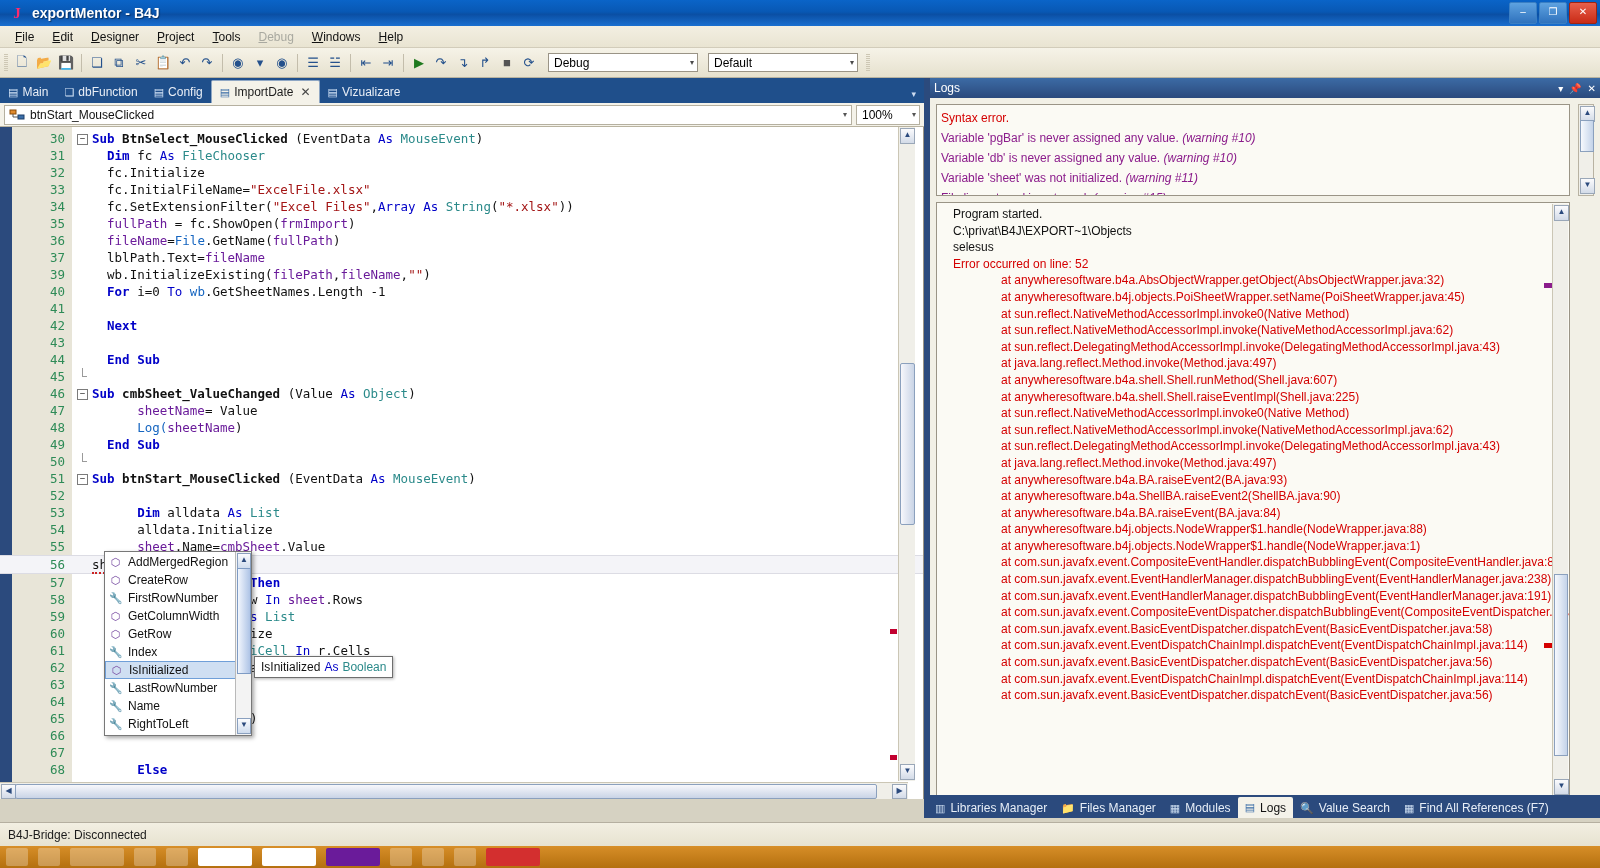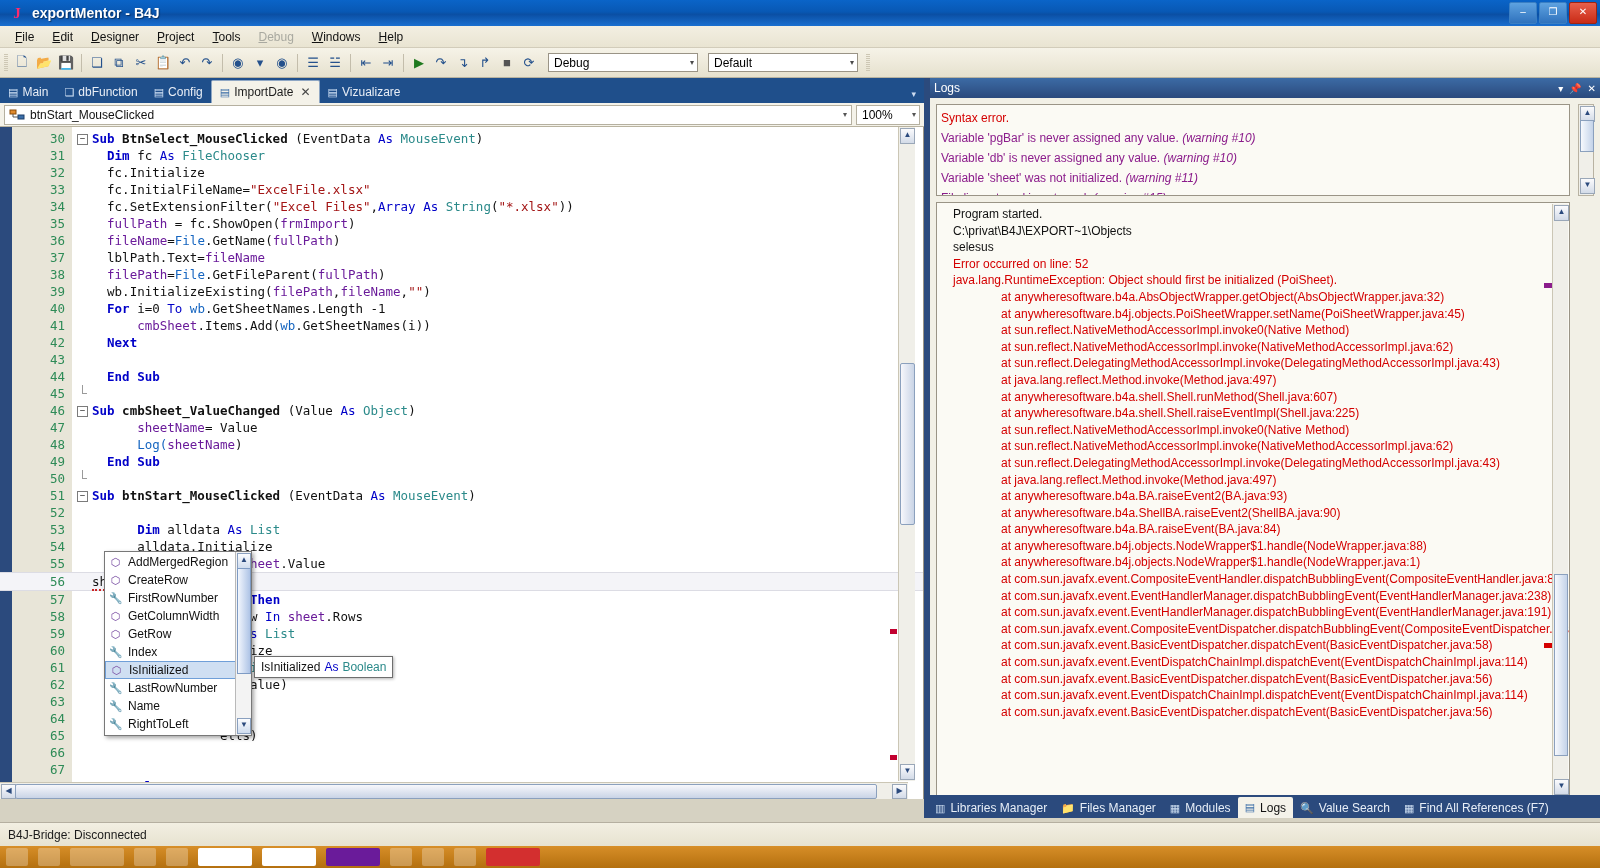--- a/index.html
+++ b/index.html
@@ -383,24 +383,23 @@
     <div class="ed-gutterbg"></div>
     <div class="codearea" id="codearea">
         <div class="cline"><div class="ln">30</div><div class="chg"></div><div class="foldcol"><span class="foldbox">−</span></div><div class="ctext"><span class="k">Sub </span><span style="color: rgb(17, 17, 17); font-weight: bold;">BtnSelect_MouseClicked</span><span class="id"> (</span><span class="id">EventData</span><span class="kw"> As </span><span class="ty">MouseEvent</span><span class="id">)</span></div></div>
         <div class="cline"><div class="ln">31</div><div class="chg g"></div><div class="foldcol"><span class="indentbar" style="left:5px;"></span></div><div class="ctext"><span class="id">  </span><span class="k">Dim </span><span class="id">fc</span><span class="kw"> As </span><span class="ty">FileChooser</span></div></div>
         <div class="cline"><div class="ln">32</div><div class="chg"></div><div class="foldcol"><span class="indentbar" style="left:5px;"></span></div><div class="ctext"><span class="id">  fc.</span><span class="id">Initialize</span></div></div>
         <div class="cline"><div class="ln">33</div><div class="chg"></div><div class="foldcol"><span class="indentbar" style="left:5px;"></span></div><div class="ctext"><span class="id">  fc.</span><span class="id">InitialFileName=</span><span class="st">"ExcelFile.xlsx"</span></div></div>
         <div class="cline"><div class="ln">34</div><div class="chg g"></div><div class="foldcol"><span class="indentbar" style="left:5px;"></span></div><div class="ctext"><span class="id">  fc.</span><span class="id">SetExtensionFilter(</span><span class="st">"Excel Files"</span><span class="id">,</span><span class="kw">Array</span><span class="kw"> As </span><span class="ty">String</span><span class="id">(</span><span class="st">"*.xlsx"</span><span class="id">))</span></div></div>
         <div class="cline"><div class="ln">35</div><div class="chg g"></div><div class="foldcol"><span class="indentbar" style="left:5px;"></span></div><div class="ctext"><span class="id">  </span><span class="fn">fullPath</span><span class="id"> = fc.</span><span class="id">ShowOpen(</span><span class="fn">frmImport</span><span class="id">)</span></div></div>
         <div class="cline"><div class="ln">36</div><div class="chg g"></div><div class="foldcol"><span class="indentbar" style="left:5px;"></span></div><div class="ctext"><span class="id">  </span><span class="fn">fileName</span><span class="id">=</span><span class="ob">File</span><span class="id">.GetName(</span><span class="fn">fullPath</span><span class="id">)</span></div></div>
         <div class="cline"><div class="ln">37</div><div class="chg g"></div><div class="foldcol"><span class="indentbar" style="left:5px;"></span></div><div class="ctext"><span class="id">  lblPath.Text=</span><span class="fn">fileName</span></div></div>
-        <div class="cline"><div class="ln">38</div><div class="chg g"></div><div class="foldcol"><span class="indentbar" style="left:5px;"></span></div><div class="ctext"><span class="id">  </span><span class="fn">filePath</span><span class="id">=</span><span class="ob">File</span><span class="id">.GetFileParent(</span><span class="fn">fullPath</span><span class="id">)</span></div></div>
         <div class="cline"><div class="ln">39</div><div class="chg g"></div><div class="foldcol"><span class="indentbar" style="left:5px;"></span></div><div class="ctext"><span class="id">  wb.</span><span class="id">InitializeExisting(</span><span class="fn">filePath</span><span class="id">,</span><span class="fn">fileName</span><span class="id">,</span><span class="st">""</span><span class="id">)</span></div></div>
         <div class="cline"><div class="ln">40</div><div class="chg y"></div><div class="foldcol"><span class="indentbar" style="left:5px;"></span></div><div class="ctext"><span class="id">  </span><span class="k">For </span><span class="id">i=0</span><span class="kw"> To </span><span class="ob">wb</span><span class="id">.GetSheetNames.Length -1</span></div></div>
-        <div class="cline"><div class="ln">41</div><div class="chg y"></div><div class="foldcol"><span class="indentbar" style="left:5px;"></span></div><div class="ctext"><span class="id">      </span><span class="fn">cmbSheet</span><span class="id">.Items.Add(</span><span class="ob">wb</span><span class="id">.GetSheetNames(i))</span></div></div>
+        <div class="cline"><div class="ln">41</div><div class="chg y"></div><div class="foldcol"><span class="indentbar" style="left:5px;"></span></div></div>
         <div class="cline"><div class="ln">42</div><div class="chg"></div><div class="foldcol"><span class="indentbar" style="left:5px;"></span></div><div class="ctext"><span class="id">  </span><span class="k">Next</span></div></div>
         <div class="cline"><div class="ln">43</div><div class="chg g"></div><div class="foldcol"><span class="indentbar" style="left:5px;"></span></div><div class="ctext"></div></div>
         <div class="cline"><div class="ln">44</div><div class="chg"></div><div class="foldcol"><span class="indentbar" style="left:5px;height:9px;"></span><span style="position:absolute;left:5px;top:8px;width:5px;height:1px;background:#9a9a9a;"></span></div><div class="ctext"><span class="id">  </span><span class="k">End Sub</span></div></div>
         <div class="cline"><div class="ln">45</div><div class="chg"></div><div class="foldcol"></div><div class="ctext"></div></div>
         <div class="cline"><div class="ln">46</div><div class="chg"></div><div class="foldcol"><span class="foldbox">−</span></div><div class="ctext"><span class="k">Sub </span><span style="color: rgb(17, 17, 17); font-weight: bold;">cmbSheet_ValueChanged</span><span class="id"> (</span><span class="id">Value</span><span class="kw"> As </span><span class="ty">Object</span><span class="id">)</span></div></div>
         <div class="cline"><div class="ln">47</div><div class="chg g"></div><div class="foldcol"><span class="indentbar" style="left:5px;"></span></div><div class="ctext"><span class="id">      </span><span class="fn">sheetName</span><span class="id">= Value</span></div></div>
         <div class="cline"><div class="ln">48</div><div class="chg g"></div><div class="foldcol"><span class="indentbar" style="left:5px;"></span></div><div class="ctext"><span class="id">      </span><span class="ob">Log(</span><span class="fn">sheetName</span><span class="id">)</span></div></div>
         <div class="cline"><div class="ln">49</div><div class="chg g"></div><div class="foldcol"><span class="indentbar" style="left:5px;height:9px;"></span><span style="position:absolute;left:5px;top:8px;width:5px;height:1px;background:#9a9a9a;"></span></div><div class="ctext"><span class="id">  </span><span class="k">End Sub</span></div></div>
         <div class="cline"><div class="ln">50</div><div class="chg"></div><div class="foldcol"></div><div class="ctext"></div></div>
         <div class="cline"><div class="ln">51</div><div class="chg g"></div><div class="foldcol"><span class="foldbox">−</span></div><div class="ctext"><span class="k">Sub </span><span style="color: rgb(17, 17, 17); font-weight: bold;">btnStart_MouseClicked</span><span class="id"> (</span><span class="id">EventData</span><span class="kw"> As </span><span class="ty">MouseEvent</span><span class="id">)</span></div></div>
@@ -522,21 +521,20 @@
       <div class="errthumb"></div>
       <div class="sbarrow" style="bottom:1px;left:1px;">▼</div>
     </div>
 
     <div class="logbox">
       <div class="logtext" id="loglist">
           <div class="logline blk">Program started.</div>
           <div class="logline blk">C:\privat\B4J\EXPORT~1\Objects</div>
           <div class="logline blk">selesus</div>
           <div class="logline">Error occurred on line: 52</div>
-          <div class="logline">java.lang.RuntimeException: Object should first be initialized (PoiSheet).</div>
           <div class="logline ind">at anywheresoftware.b4a.AbsObjectWrapper.getObject(AbsObjectWrapper.java:32)</div>
           <div class="logline ind">at anywheresoftware.b4j.objects.PoiSheetWrapper.setName(PoiSheetWrapper.java:45)</div>
           <div class="logline ind">at sun.reflect.NativeMethodAccessorImpl.invoke0(Native Method)</div>
           <div class="logline ind">at sun.reflect.NativeMethodAccessorImpl.invoke(NativeMethodAccessorImpl.java:62)</div>
           <div class="logline ind">at sun.reflect.DelegatingMethodAccessorImpl.invoke(DelegatingMethodAccessorImpl.java:43)</div>
           <div class="logline ind">at java.lang.reflect.Method.invoke(Method.java:497)</div>
           <div class="logline ind">at anywheresoftware.b4a.shell.Shell.runMethod(Shell.java:607)</div>
           <div class="logline ind">at anywheresoftware.b4a.shell.Shell.raiseEventImpl(Shell.java:225)</div>
           <div class="logline ind">at sun.reflect.NativeMethodAccessorImpl.invoke0(Native Method)</div>
           <div class="logline ind">at sun.reflect.NativeMethodAccessorImpl.invoke(NativeMethodAccessorImpl.java:62)</div>

